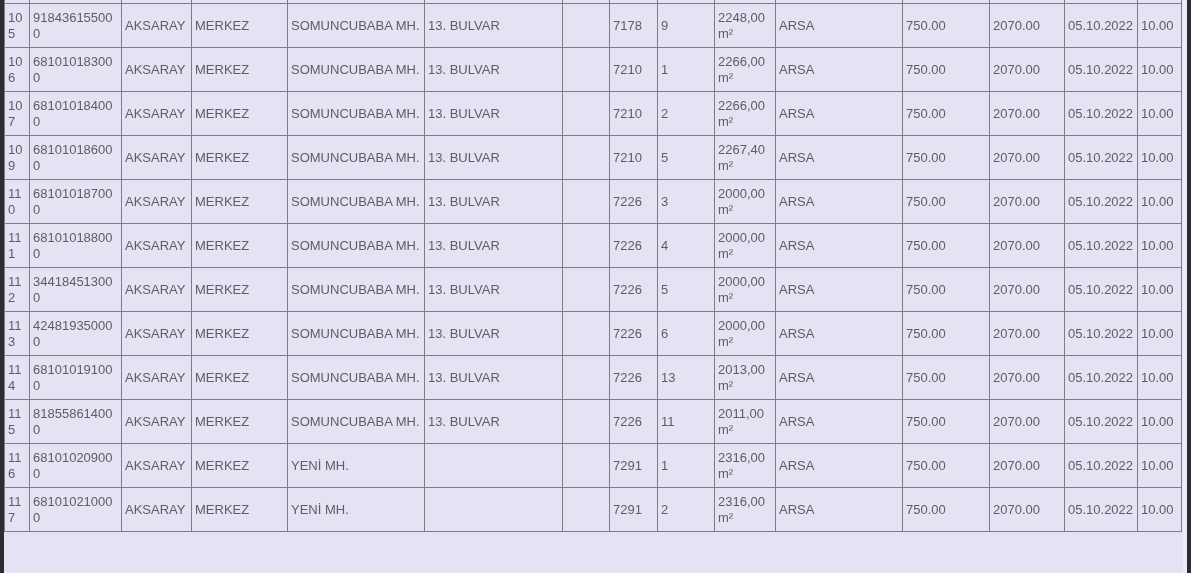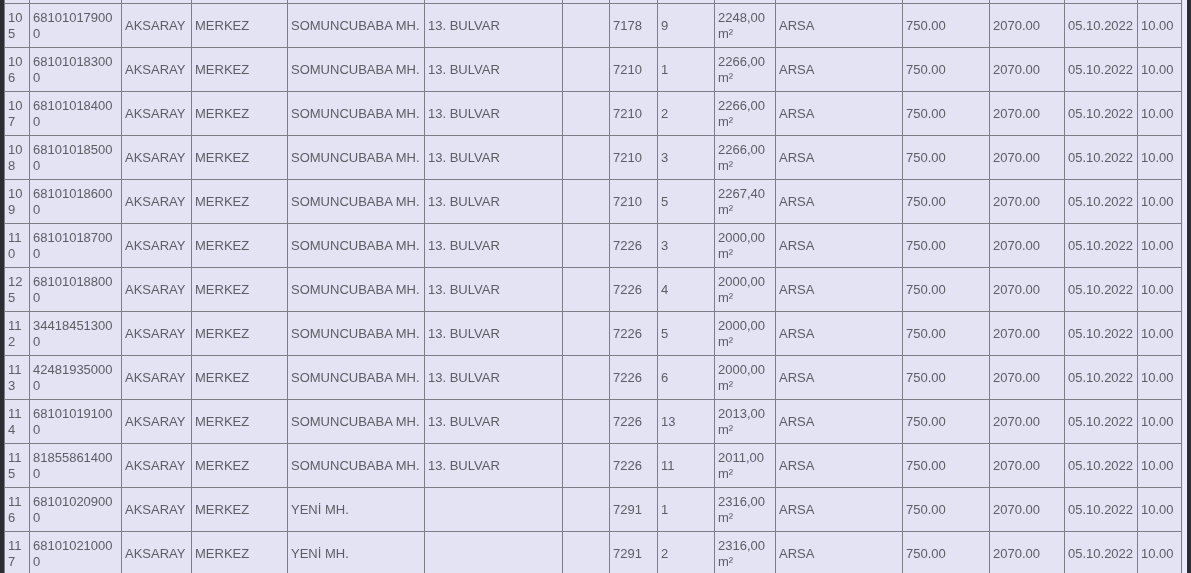--- a/index.html
+++ b/index.html
@@ -108,21 +108,21 @@
         <td></td>
         <td></td>
         <td></td>
         <td></td>
         <td></td>
         <td></td>
       </tr>
 
     <tr class="">
         <td>105</td>
-        <td>681010179000</td>
+        <td>918436155000</td>
         <td>AKSARAY</td>
         <td>MERKEZ</td>
         <td>SOMUNCUBABA MH.</td>
         <td>13. BULVAR</td>
         <td></td>
         <td>7178</td>
         <td>9</td>
         <td>2248,00 m²</td>
         <td>ARSA</td>
         <td>750.00</td>
@@ -158,37 +158,20 @@
         <td>7210</td>
         <td>2</td>
         <td>2266,00 m²</td>
         <td>ARSA</td>
         <td>750.00</td>
         <td>2070.00</td>
         <td>05.10.2022</td>
         <td>10.00</td>
       </tr>
         <tr class="">
-        <td>108</td>
-        <td>681010185000</td>
-        <td>AKSARAY</td>
-        <td>MERKEZ</td>
-        <td>SOMUNCUBABA MH.</td>
-        <td>13. BULVAR</td>
-        <td></td>
-        <td>7210</td>
-        <td>3</td>
-        <td>2266,00 m²</td>
-        <td>ARSA</td>
-        <td>750.00</td>
-        <td>2070.00</td>
-        <td>05.10.2022</td>
-        <td>10.00</td>
-      </tr>
-        <tr class="">
         <td>109</td>
         <td>681010186000</td>
         <td>AKSARAY</td>
         <td>MERKEZ</td>
         <td>SOMUNCUBABA MH.</td>
         <td>13. BULVAR</td>
         <td></td>
         <td>7210</td>
         <td>5</td>
         <td>2267,40 m²</td>
@@ -209,21 +192,21 @@
         <td>7226</td>
         <td>3</td>
         <td>2000,00 m²</td>
         <td>ARSA</td>
         <td>750.00</td>
         <td>2070.00</td>
         <td>05.10.2022</td>
         <td>10.00</td>
       </tr>
         <tr class="">
-        <td>125</td>
+        <td>111</td>
         <td>681010188000</td>
         <td>AKSARAY</td>
         <td>MERKEZ</td>
         <td>SOMUNCUBABA MH.</td>
         <td>13. BULVAR</td>
         <td></td>
         <td>7226</td>
         <td>4</td>
         <td>2000,00 m²</td>
         <td>ARSA</td>

